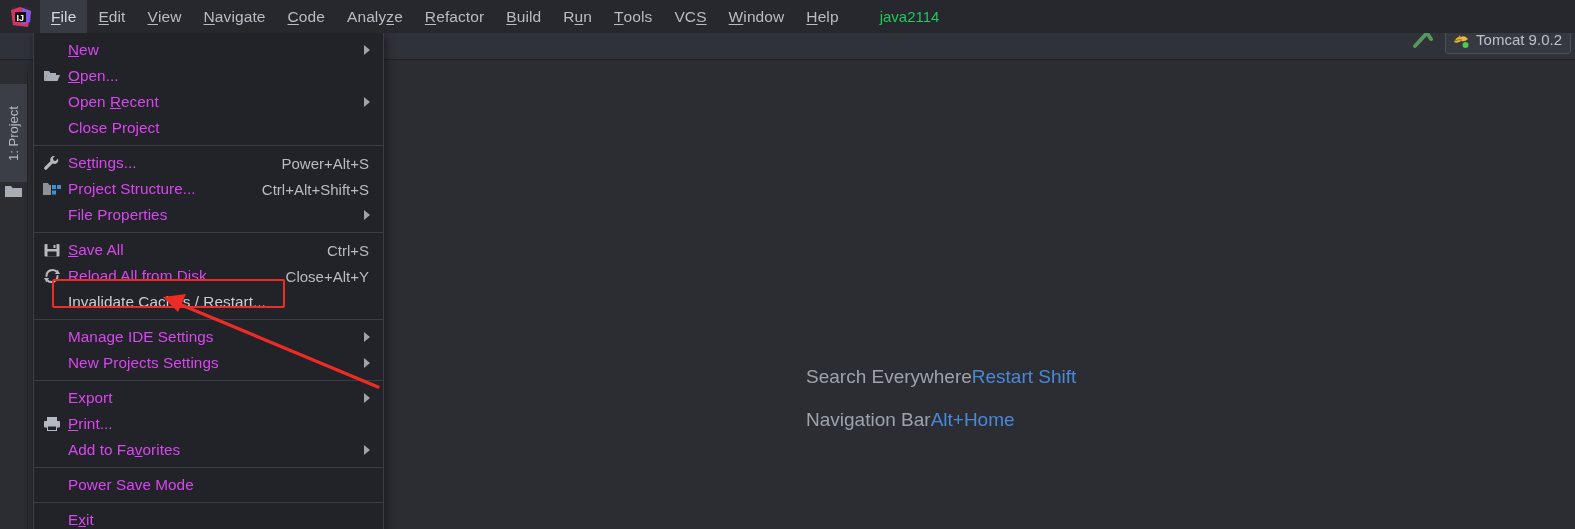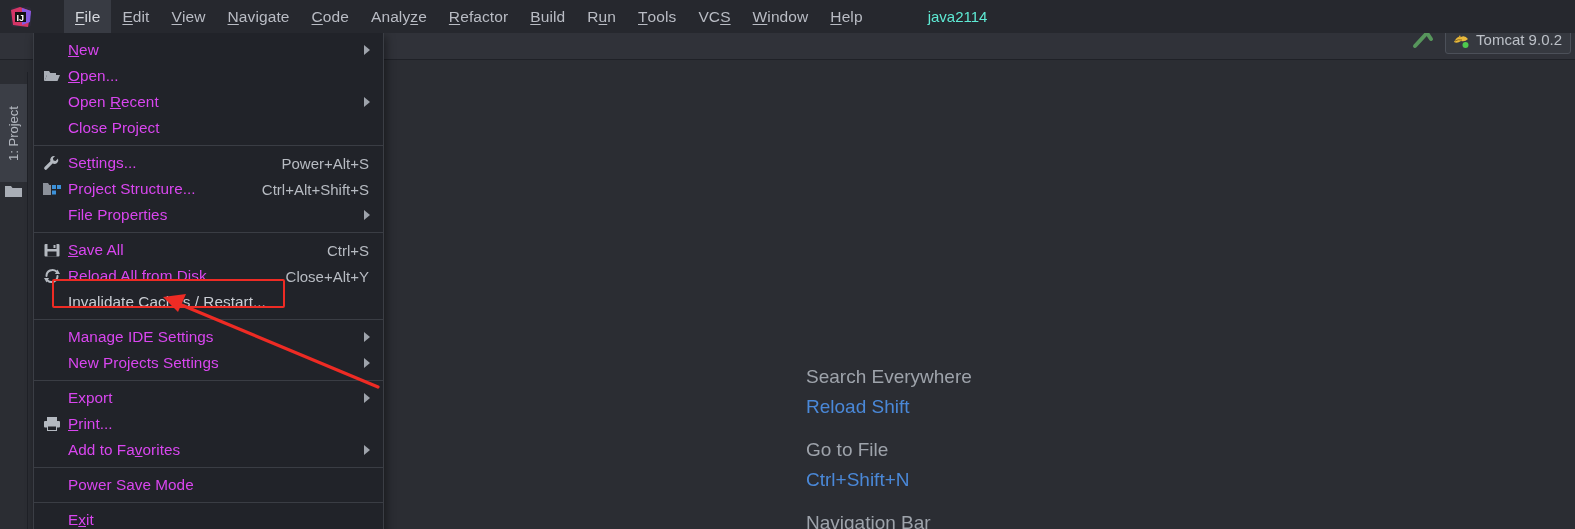--- a/index.html
+++ b/index.html
@@ -23,21 +23,20 @@
 
   
   .menubar {
     position: absolute;
     left: 0; top: 0;
     width: 1575px; height: 33px;
     background: #26282e;
     display: flex;
     align-items: center;
     z-index: 30;
-    gap: 24px;
   }
   .ide-logo {
     width: 30px; height: 33px;
     display: flex; align-items: center; justify-content: center;
     margin-left: 6px;
   }
   .ide-logo svg { display: block; }
   .menubar-items { display: flex; align-items: center; height: 33px; margin-left: 4px; }
   .menu-top {
     height: 33px;
@@ -50,21 +49,21 @@
     white-space: nowrap;
   }
   .menu-top.active {
     background: #383b43;
     color: #d5d8de;
   }
   .menu-top u { text-underline-offset: 2px; }
   .project-label {
     margin-left: 30px;
     font-size: 15px;
-    color: #5eead4;
+    color: #22c55e;
     white-space: nowrap;
   }
 
   
   .toolbar {
     position: absolute;
     left: 0; top: 20px;
     width: 1575px; height: 39px;
     background: #303239;
     border-bottom: 1px solid #1f2127;
@@ -147,24 +146,23 @@
   }
 
   
   .hints {
     position: absolute;
     left: 806px; top: 366px;
     z-index: 4;
   }
   .hint-row {
     display: flex; align-items: flex-start;
-    gap: 8px;
+    gap: 0;
     margin-bottom: 21px;
     white-space: nowrap;
-    flex-direction: column;
   }
   .hint-label { font-size: 19px; color: #9ea3ab; }
   .hint-key { font-size: 19px; color: #4a88d8; }
 
   
   .dropdown {
     position: absolute;
     left: 33px; top: 33px;
     width: 349px;
     background: #212329;
@@ -299,25 +297,21 @@
       <path d="M0 1 L6 1 L7.5 3.5 L18 3.5 L18 14 L0 14 Z" fill="#9aa0a8"></path>
       <rect x="7" y="8" width="6" height="6" fill="#3cb4e5"></rect>
     </svg>
     <span class="tree-module-name">spring-06</span>
     <span class="tree-module-path">D:\IdeaWorkSpace\spring</span>
   </div>
 
   <div class="hints" id="editor-hints">
       <div class="hint-row">
         <span class="hint-label">Search Everywhere</span>
-        <span class="hint-key">Reload Shift</span>
-      </div>
-      <div class="hint-row">
-        <span class="hint-label">Go to File</span>
-        <span class="hint-key">Ctrl+Shift+N</span>
+        <span class="hint-key">Restart Shift</span>
       </div>
       <div class="hint-row">
         <span class="hint-label">Navigation Bar</span>
         <span class="hint-key">Alt+Home</span>
       </div>
     </div>
 
   <div class="dropdown" id="file-menu">
       <div class="mi">
         <span class="mi-icon"></span>

